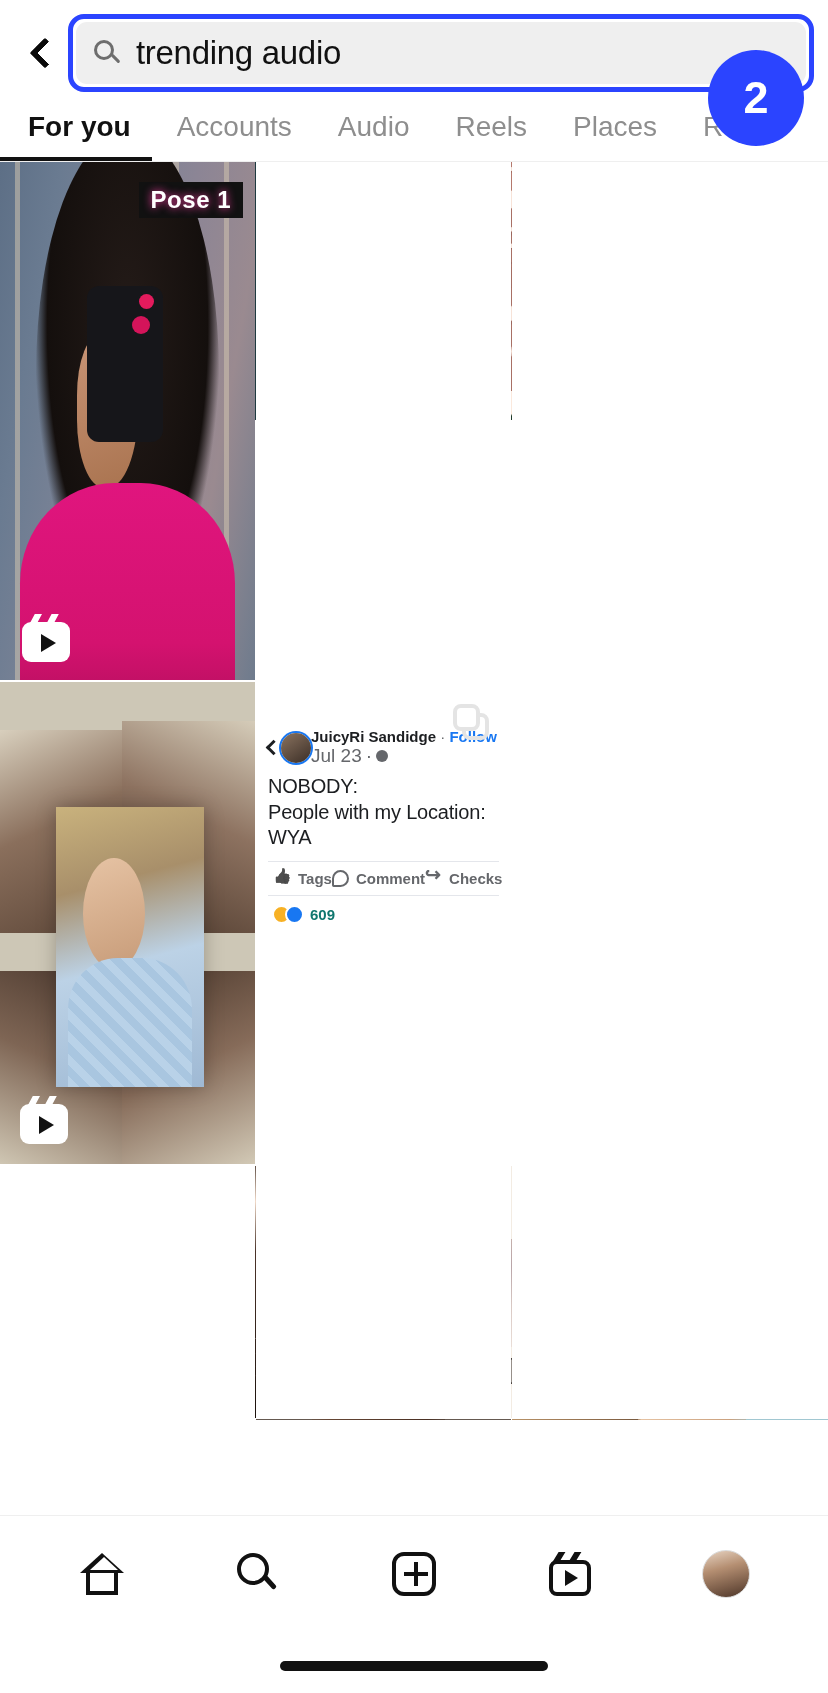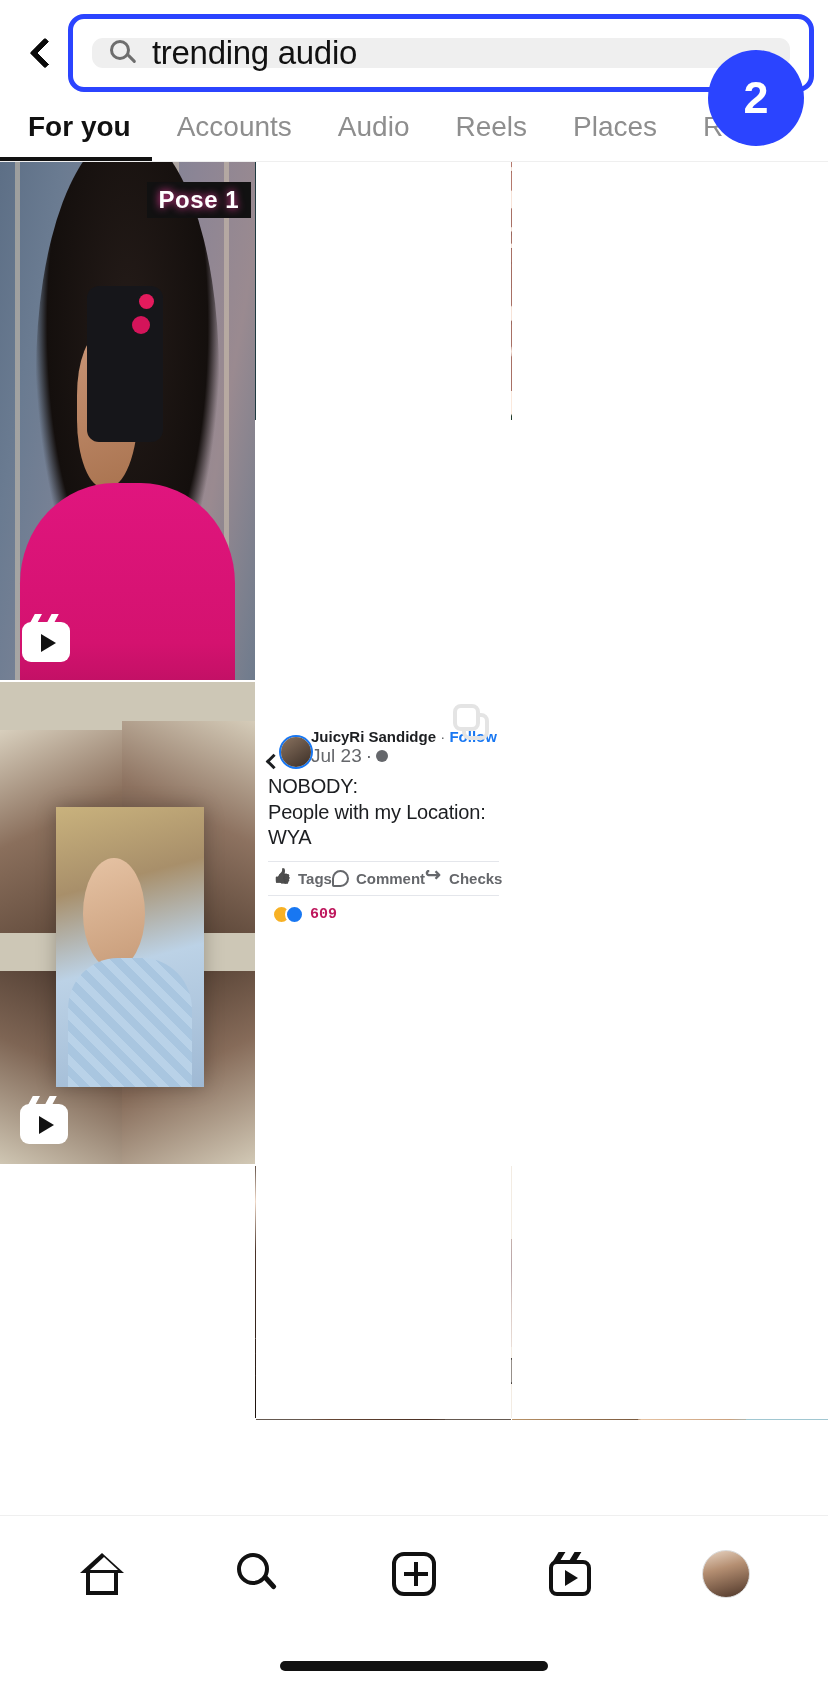--- a/index.html
+++ b/index.html
@@ -8,21 +8,21 @@
     background: #ffffff;
     font-family: "Liberation Sans", sans-serif;
     overflow: hidden;
   }
   .phone { position: relative; width: 828px; height: 1693px; background: #fff; }
 
   
   .header { position: relative; height: 106px; background: #fff; display: flex; align-items: center; padding: 0 14px; }
   .back-btn { width: 54px; height: 60px; display: flex; align-items: center; justify-content: center; flex: none; }
   .back-chev { width: 22px; height: 22px; border-left: 6px solid #0a0a0a; border-bottom: 6px solid #0a0a0a; transform: rotate(45deg); margin-left: 7px; border-radius: 2px; }
-  .search-wrap { position: relative; flex: 1; height: 78px; border: 5px solid #2b44ff; border-radius: 16px; padding: 19px; background: #fff; }
+  .search-wrap { position: relative; flex: 1; height: 78px; border: 5px solid #2b44ff; border-radius: 16px; padding: 3px; background: #fff; }
   .search-inner { width: 100%; height: 100%; background: #efefef; border-radius: 11px; display: flex; align-items: center; padding: 0 18px; }
   .search-icon { width: 26px; height: 26px; flex: none; position: relative; margin-right: 16px; }
   .search-icon .ring { position: absolute; left: 0; top: 0; width: 20px; height: 20px; border: 3px solid #6d6d6d; border-radius: 50%; }
   .search-icon .handle { position: absolute; left: 16px; top: 17px; width: 11px; height: 3px; background: #6d6d6d; transform: rotate(45deg); border-radius: 2px; }
   .search-text { font-size: 33px; color: #111; letter-spacing: -0.3px; }
 
   .badge-2 { position: absolute; right: 24px; top: 50px; width: 96px; height: 96px; border-radius: 50%; background: #2b44ff; color: #fff; display: flex; align-items: center; justify-content: center; font-size: 45px; font-weight: 700; z-index: 30; }
 
   
   .tabs { position: relative; height: 56px; display: flex; align-items: center; background: #fff; border-bottom: 1px solid #efefef; overflow: hidden; }
@@ -68,40 +68,40 @@
   .pose-wall { position:absolute; inset:0;
      background:
        linear-gradient(100deg, #5d6f86 0%, #6a7b91 18%, #7b8396 38%, #8c8595 58%, #9a8a90 78%, #6e7b8d 100%); }
   .tree { position:absolute; background:#cfc3ae; opacity:.55; }
   .pose-hair { position:absolute; left:14%; top:-6%; width:72%; height:94%; background:radial-gradient(ellipse at 50% 40%, #241b18 0%, #140f0d 62%, rgba(20,15,13,0) 72%); border-radius:50% 50% 46% 46%; }
   .pose-top { position:absolute; left:8%; bottom:-6%; width:84%; height:44%; background:linear-gradient(180deg,#e0157e 0%, #d4126f 70%, #b50f5e 100%); border-radius:44% 44% 0 0; }
   .pose-phone { position:absolute; left:34%; top:24%; width:30%; height:30%; background:#16161a; border-radius:12px; }
   .pose-phone .lens1 { position:absolute; right:9px; top:8px; width:15px; height:15px; border-radius:50%; background:#e31b5d; }
   .pose-phone .lens2 { position:absolute; right:13px; top:30px; width:18px; height:18px; border-radius:50%; background:#d4145a; }
   .pose-hand { position:absolute; left:30%; top:33%; width:24%; height:30%; background:linear-gradient(160deg,#c99577,#a9734f); border-radius:40% 46% 50% 44%; }
-  .pose-label { position:absolute; right:4px; top:20px; background:#111; color:#fff; font-size:24px; font-weight:800; padding:4px 12px; letter-spacing:.5px; text-shadow:0 0 8px #ff3ea5; }
+  .pose-label { position:absolute; right:12px; top:20px; background:#111; color:#fff; font-size:24px; font-weight:800; padding:4px 12px; letter-spacing:.5px; text-shadow:0 0 8px #ff3ea5; }
 
   
   .fb { width:100%; height:100%; background:#fff; padding:10px 12px; position:relative; font-size:15px; color:#1c1e21; }
-  .fb-head { display:flex; align-items:flex-end; margin-bottom:7px; }
+  .fb-head { display:flex; align-items:center; margin-bottom:7px; }
   .fb-chev { width:11px; height:11px; border-left:3px solid #1c1e21; border-bottom:3px solid #1c1e21; transform:rotate(45deg); flex:none; margin-right:2px; }
   .fb-av { width:30px; height:30px; border-radius:50%; flex:none; background:linear-gradient(145deg,#8a7360,#3b2e26); }
   .fb-av.ring { box-shadow:0 0 0 2px #1877f2; }
   .fb-name { font-size:15px; font-weight:700; line-height:1.15; }
   .fb-name .follow { color:#1877f2; font-weight:700; }
   .fb-meta { font-size:19px; color:#65676b; display:flex; align-items:center; gap:4px; }
   .globe { display:inline-block; width:12px; height:12px; border-radius:50%; background:#65676b; }
   .fb-body { font-size:20px; line-height:1.28; color:#1c1e21; margin:4px 0 10px; letter-spacing:-0.2px; }
   .fb-actions { display:flex; justify-content:space-between; border-top:1px solid #e4e6eb; border-bottom:1px solid #e4e6eb; padding:8px 6px; color:#65676b; font-size:15px; font-weight:600; }
   .fb-act { display:flex; align-items:center; gap:7px; }
   .ic { width:17px; height:17px; flex:none; position:relative; }
   .ic.thumb:before { content:"\1F44D"; font-size:15px; position:absolute; left:-1px; top:-3px; filter:grayscale(1) contrast(.2) brightness(.55); }
   .ic.bub { border:2px solid #65676b; border-radius:50% 50% 50% 10%; }
   .ic.shr:before { content:"\21AA"; font-size:19px; position:absolute; left:0; top:-7px; color:#65676b; }
-  .fb-react { display:flex; align-items:center; gap:2px; padding:9px 4px; font-size:15px; font-weight:700; color:#be185d; border-bottom:1px solid #e4e6eb;font-family:Liberation Mono, monospace; }
+  .fb-react { display:flex; align-items:center; gap:2px; padding:9px 4px; font-size:15px; font-weight:700; color:#0f766e; border-bottom:1px solid #e4e6eb; }
   .r-dot { width:19px; height:19px; border-radius:50%; margin-right:-8px; border:2px solid #fff; font-size:12px; display:flex; align-items:center; justify-content:center; }
   .r-like { background:#1877f2; color:#fff; }
   .r-haha { background:#f7b125; }
 
   
   .collage { position:absolute; inset:0; background:#cdc7b6; }
   .col-q { position:absolute; background-size:cover; }
   .c1 { left:0; top:10%; width:52%; height:42%; background:linear-gradient(155deg,#d8cfbd 0%, #8a6f5c 45%, #5a4436 100%); }
   .c2 { right:0; top:8%; width:52%; height:44%; background:linear-gradient(205deg,#d5ccb9 0%, #8d7260 45%, #4e3a2d 100%); }
   .c3 { left:0; bottom:0; width:52%; height:40%; background:linear-gradient(25deg,#cfc6b3 0%, #7e6554 50%, #46342a 100%); }

